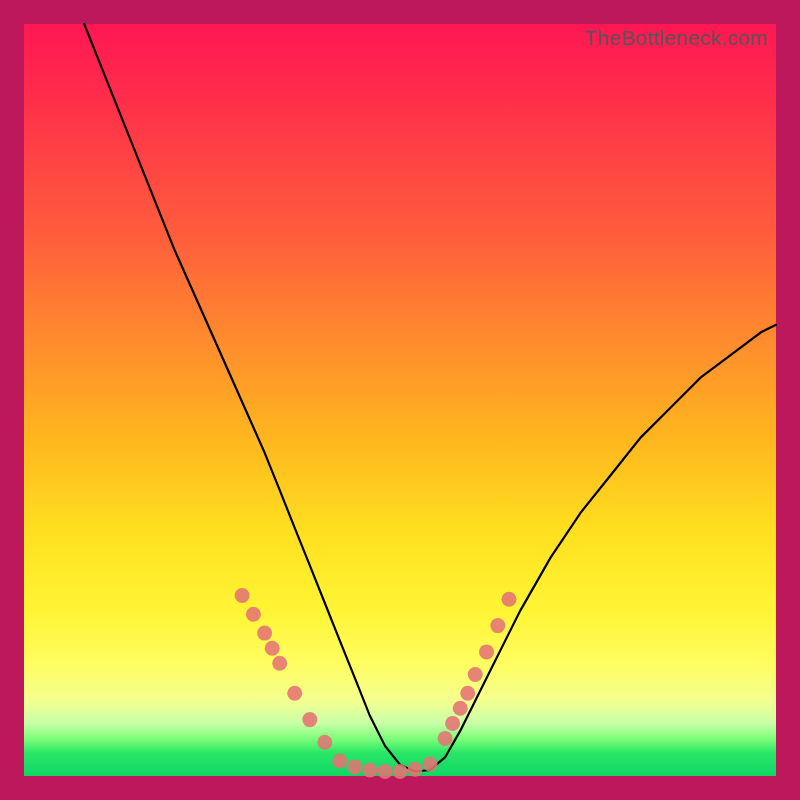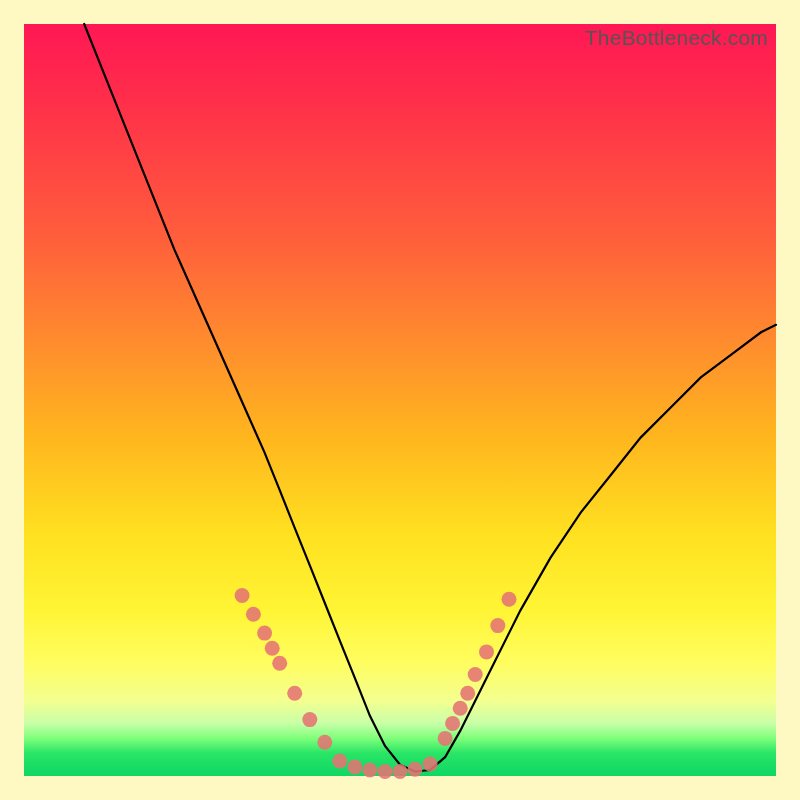--- a/index.html
+++ b/index.html
@@ -10,21 +10,21 @@
     overflow: hidden;
     background: #000;
     font-family: Arial, Helvetica, sans-serif;
   }
   .frame {
     position: absolute;
     left: 0;
     top: 0;
     width: 800px;
     height: 800px;
-    background: #fef9c3;
+    background: #be185d;
   }
   .plot {
     position: absolute;
     left: 24px;
     top: 24px;
     width: 752px;
     height: 752px;
     
     background: linear-gradient(
       to bottom,

